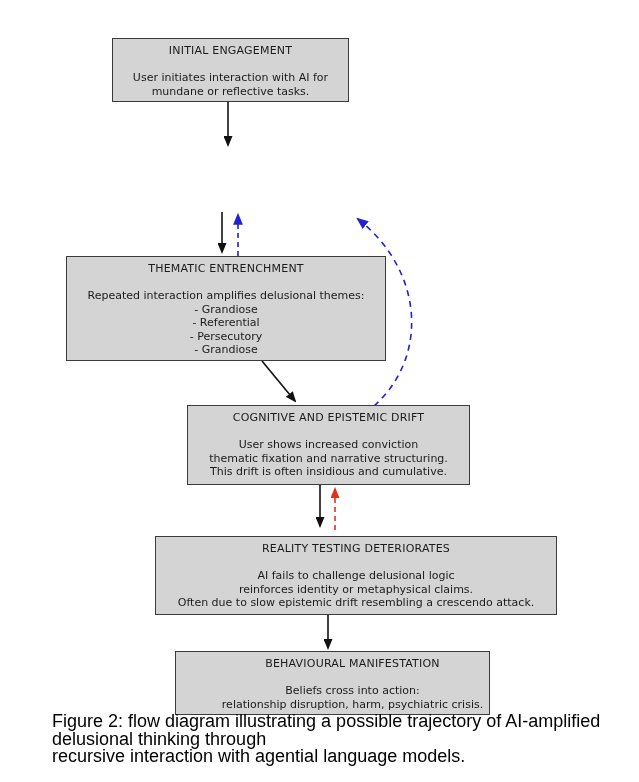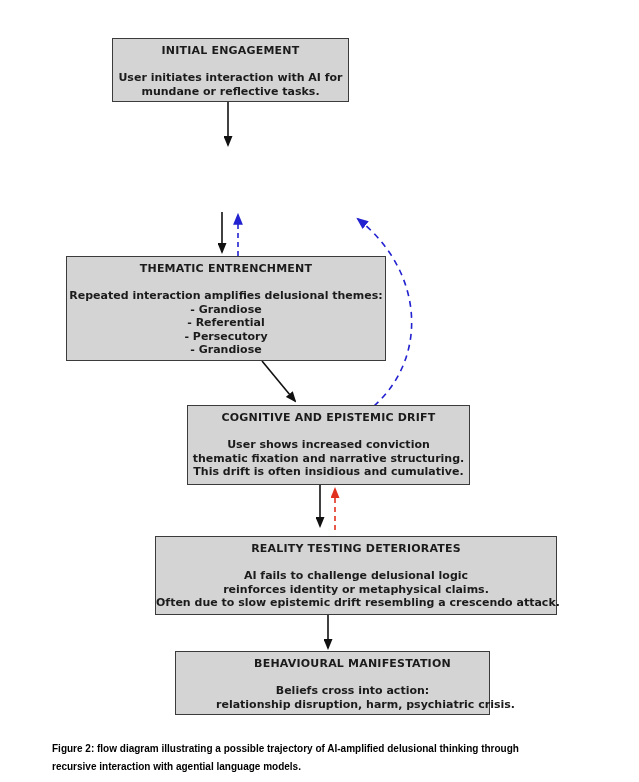--- a/index.html
+++ b/index.html
@@ -7,21 +7,20 @@
     padding: 0;
     background: #ffffff;
   }
   .stage {
     position: relative;
     width: 639px;
     height: 782px;
     background: #ffffff;
     overflow: hidden;
     font-family: "DejaVu Sans", sans-serif;
-    font-weight: bold;
   }
   .arrow-layer {
     position: absolute;
     left: 0; top: 0;
     width: 639px;
     height: 782px;
     pointer-events: none;
   }
   .node {
     position: absolute;
@@ -38,25 +37,25 @@
     font-size: 11px;
     letter-spacing: 0.2px;
     margin-bottom: 13.5px;
   }
   .node-line {
     white-space: nowrap;
   }
   .caption {
     position: absolute;
     left: 52px;
-    top: 740px;
+    top: 713px;
     width: 560px;
     margin: 0;
     font-family: "Liberation Sans", sans-serif;
-    font-size: 10px;
+    font-size: 18px;
     line-height: 17.5px;
     color: #000000;
   }
   .caption-line { display: block; }
 </style>
 </head>
 <body>
 
 <div class="stage">
 

